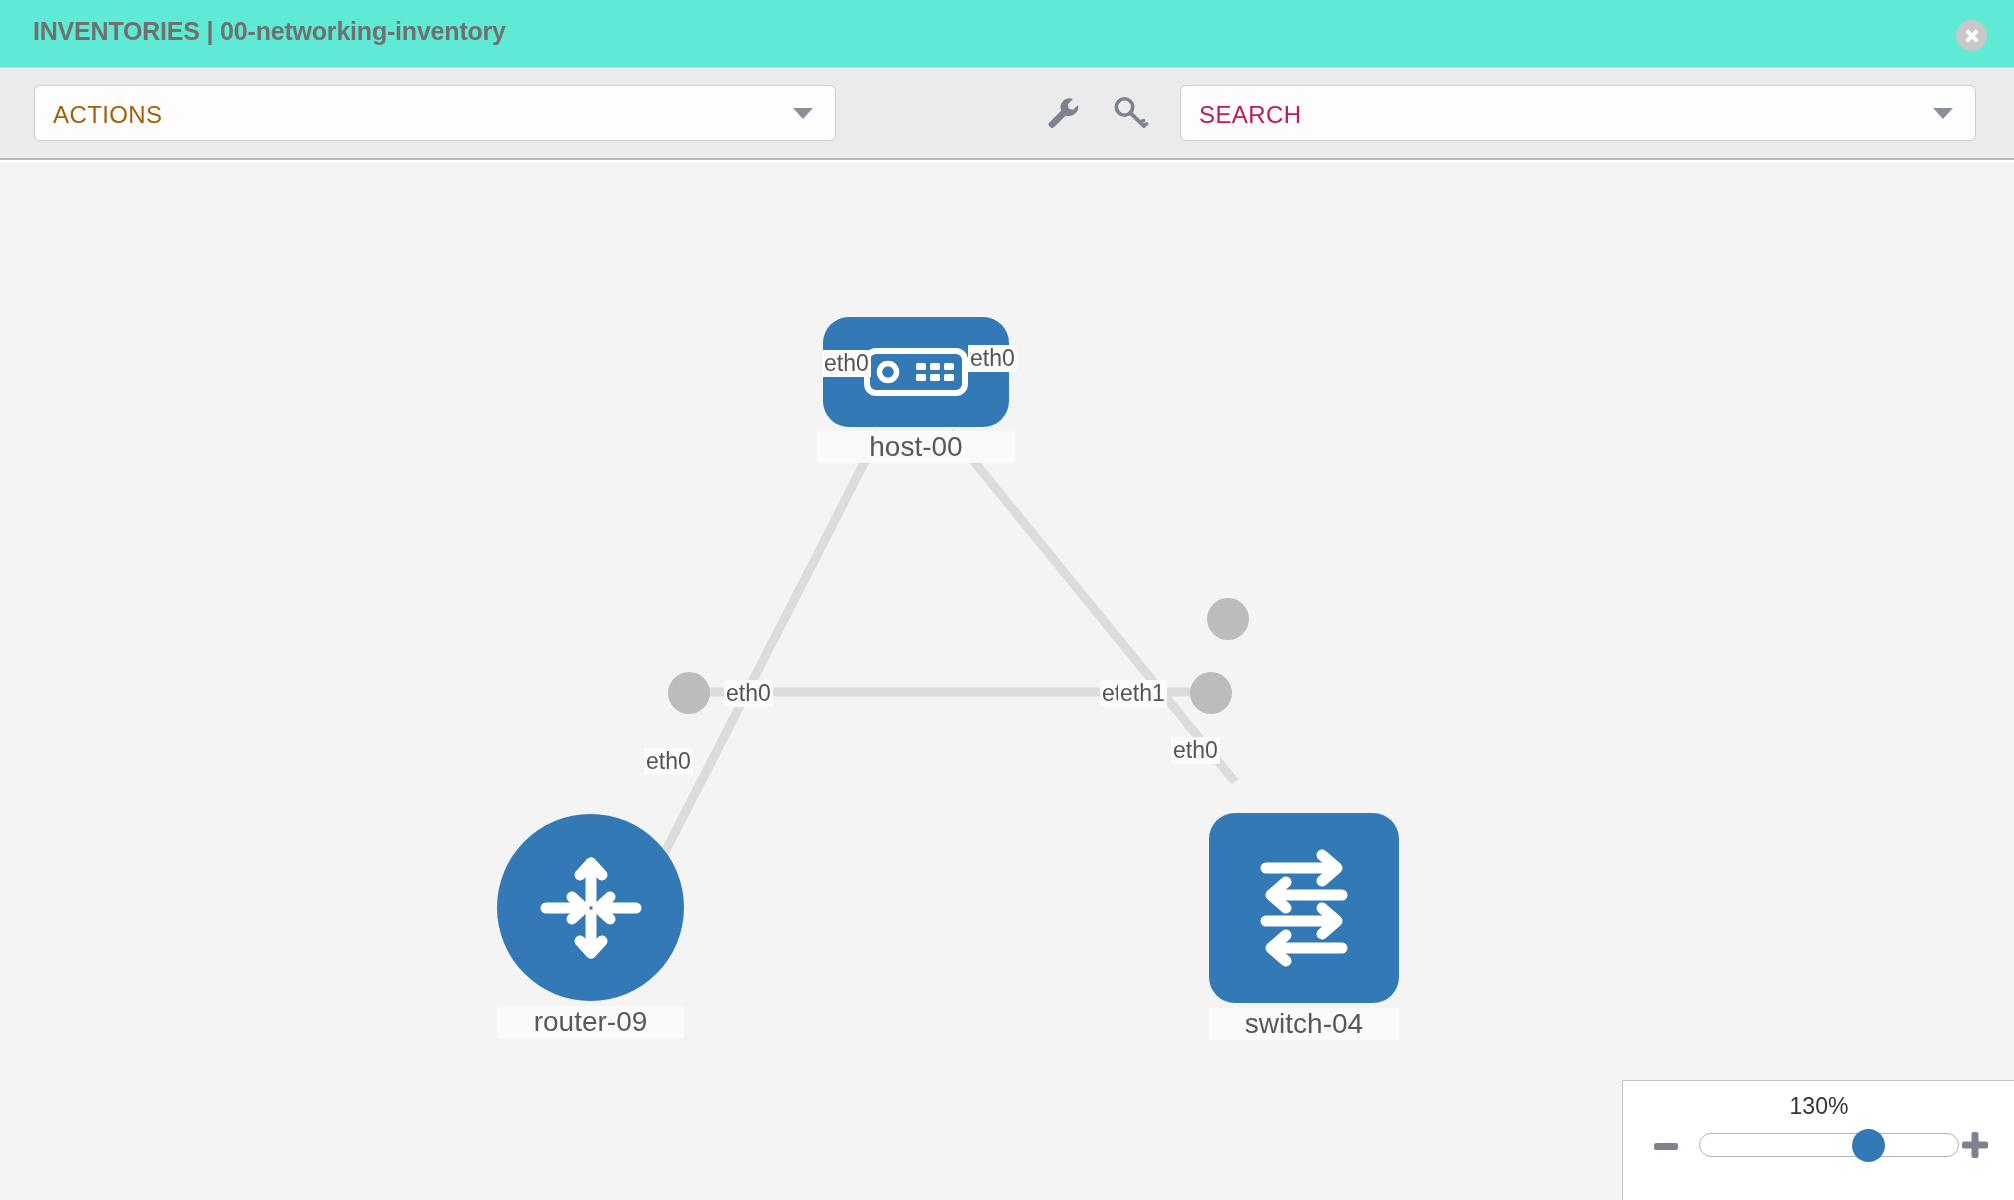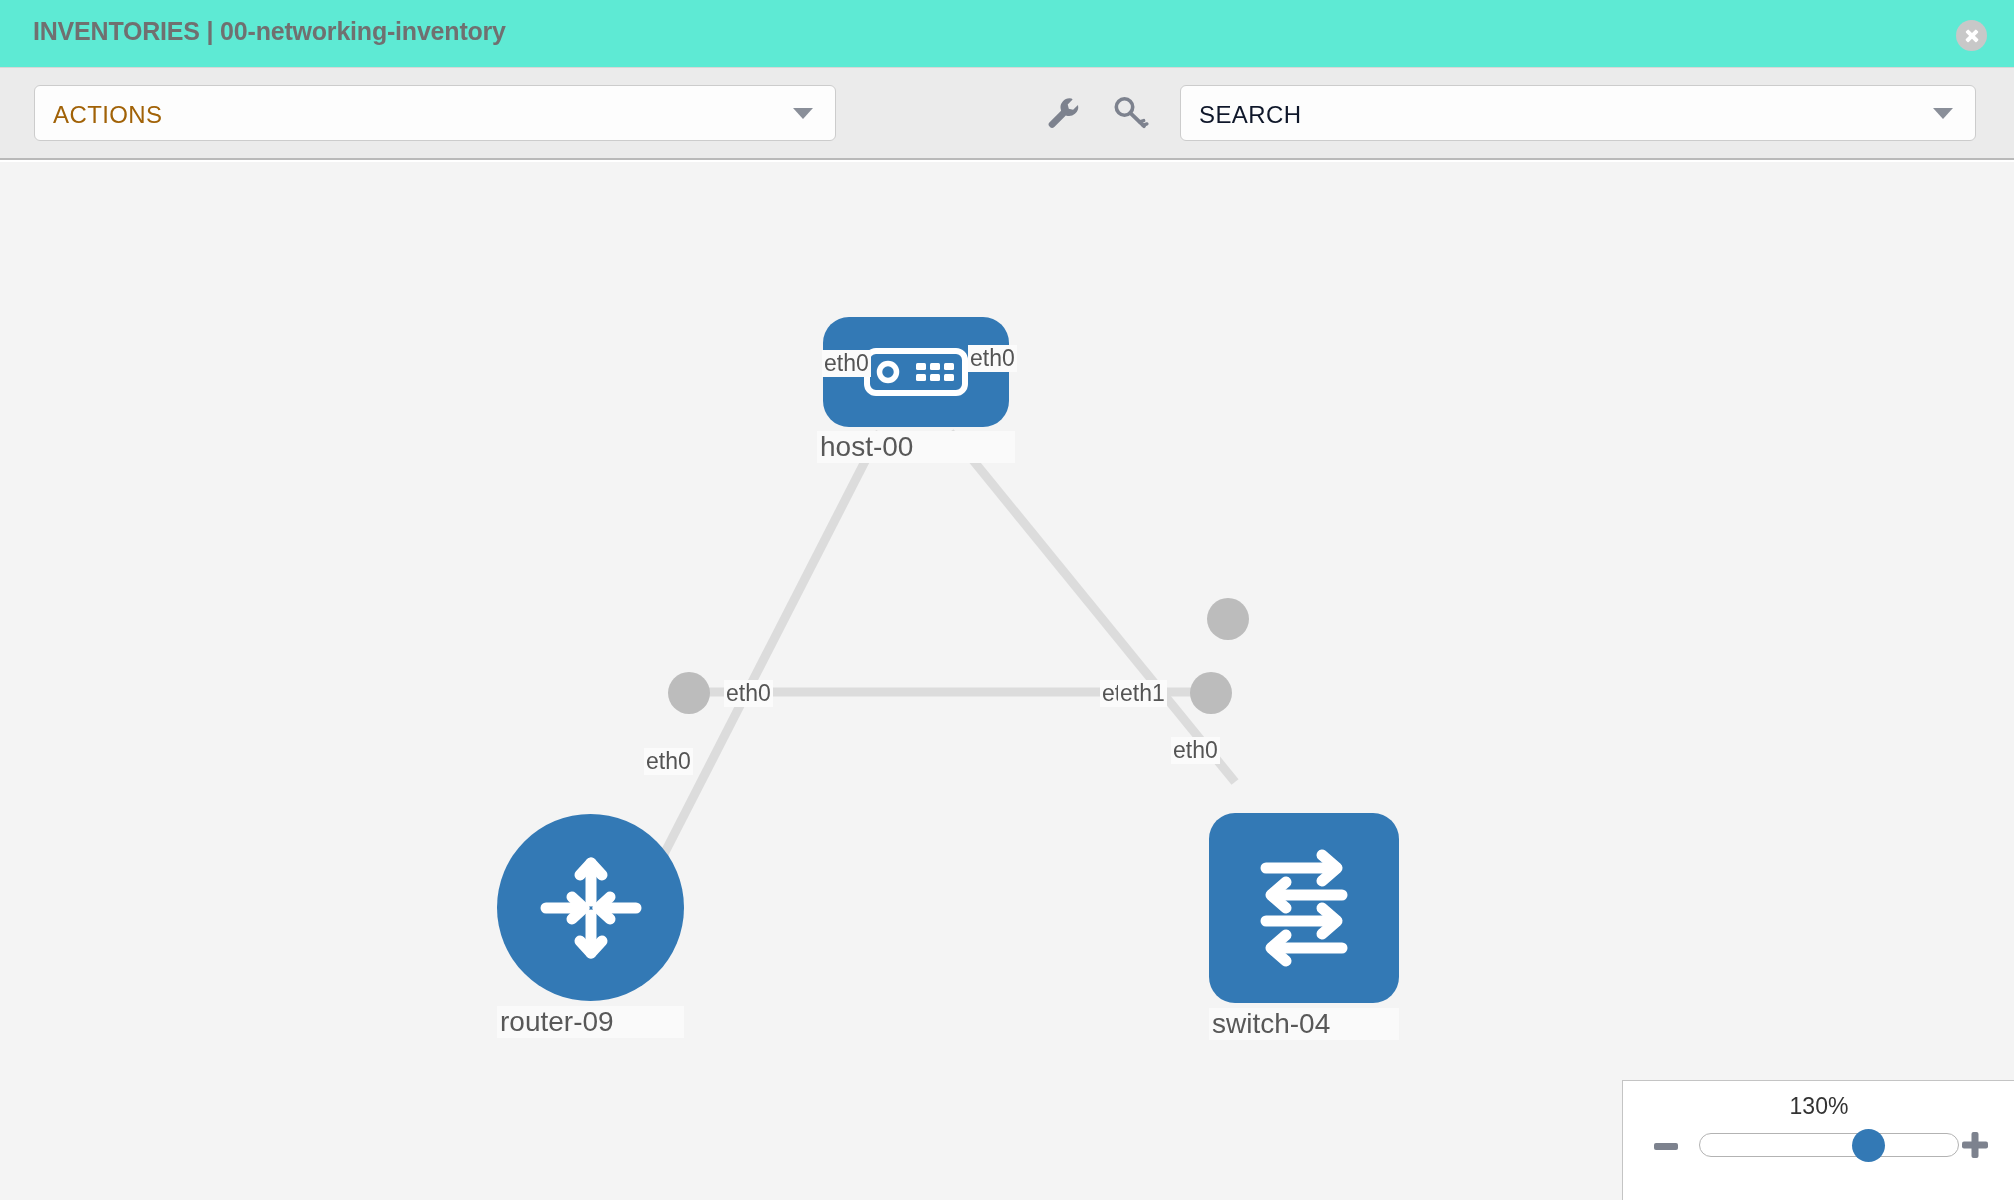--- a/index.html
+++ b/index.html
@@ -69,21 +69,21 @@
   .tool-icon.wrench { left: 1042px; }
   .tool-icon.key    { left: 1110px; }
   .search-box {
     position: absolute; left: 1180px; top: 17px;
     width: 796px; height: 56px;
     background: #fdfdfd;
     border: 1px solid #cccccc; border-radius: 6px;
   }
   .search-box .label {
     position: absolute; left: 18px; top: 15px;
-    font-size: 24px; color: #0f172a; letter-spacing: 0.4px;
+    font-size: 24px; color: #be185d; letter-spacing: 0.4px;
   }
 
   
   .canvas {
     position: absolute; left: 0; top: 162px;
     width: 2014px; height: 1038px;
     background: #f4f4f4;
     overflow: hidden;
   }
   .topology { position: absolute; left: 0; top: 0; width: 2014px; height: 1038px; }
@@ -95,21 +95,21 @@
     background: #3379b5;
     display: flex; align-items: center; justify-content: center;
     cursor: pointer;
   }
   .node-label {
     position: absolute;
     font-size: 28px; color: #585858;
     background: #fafafa;
     white-space: nowrap;
     padding: 0 3px;
-    text-align: left;
+    text-align: center;
   }
 
   
   #node-host { left: 823px; top: 155px; }
   #node-host .node-shape { width: 186px; height: 110px; border-radius: 26px; }
   #node-host .node-label { left: -6px; top: 114px; width: 198px; }
 
   
   #node-router { left: 497px; top: 652px; }
   #node-router .node-shape { width: 187px; height: 187px; border-radius: 50%; }

